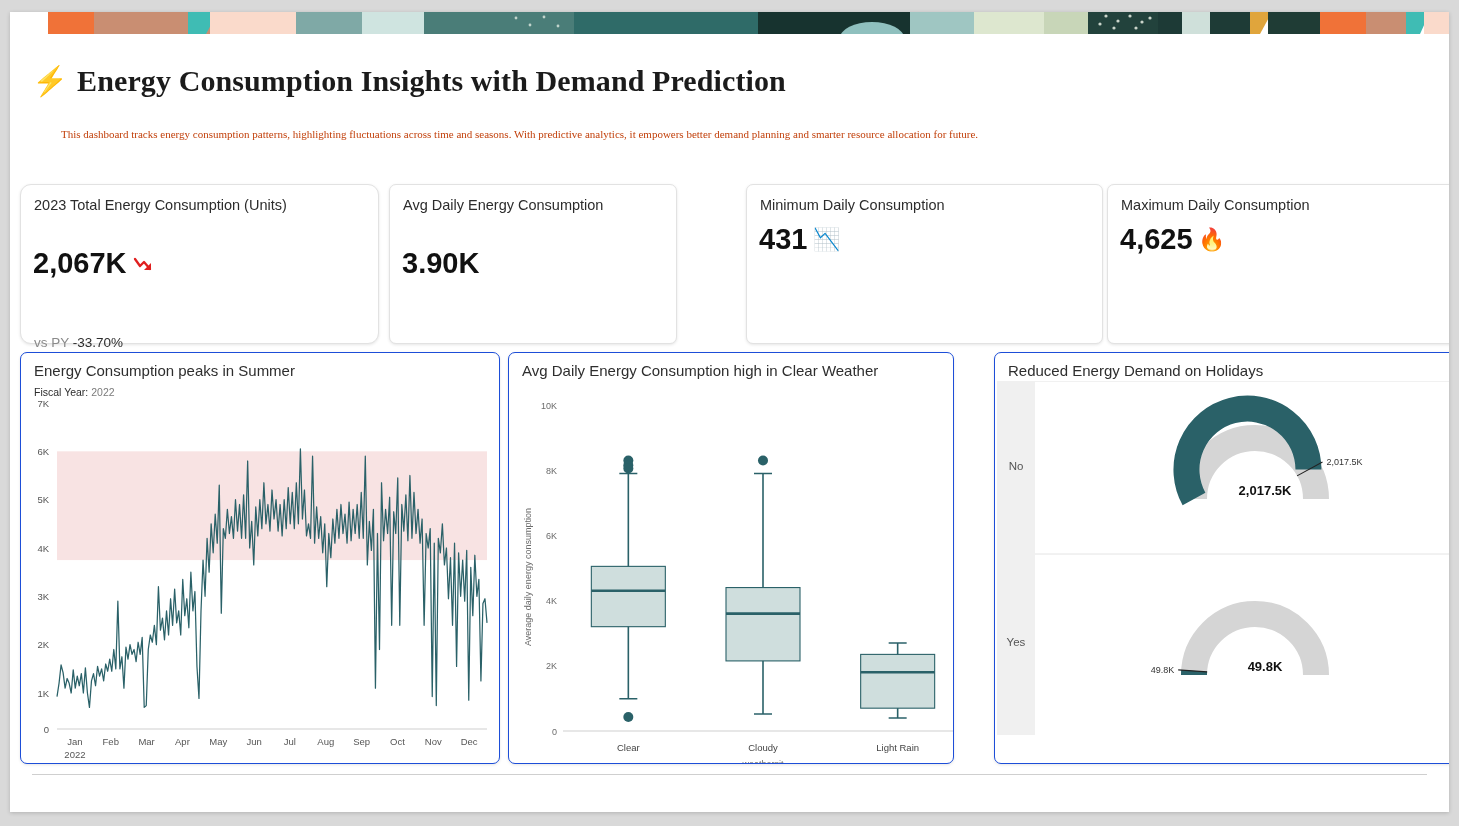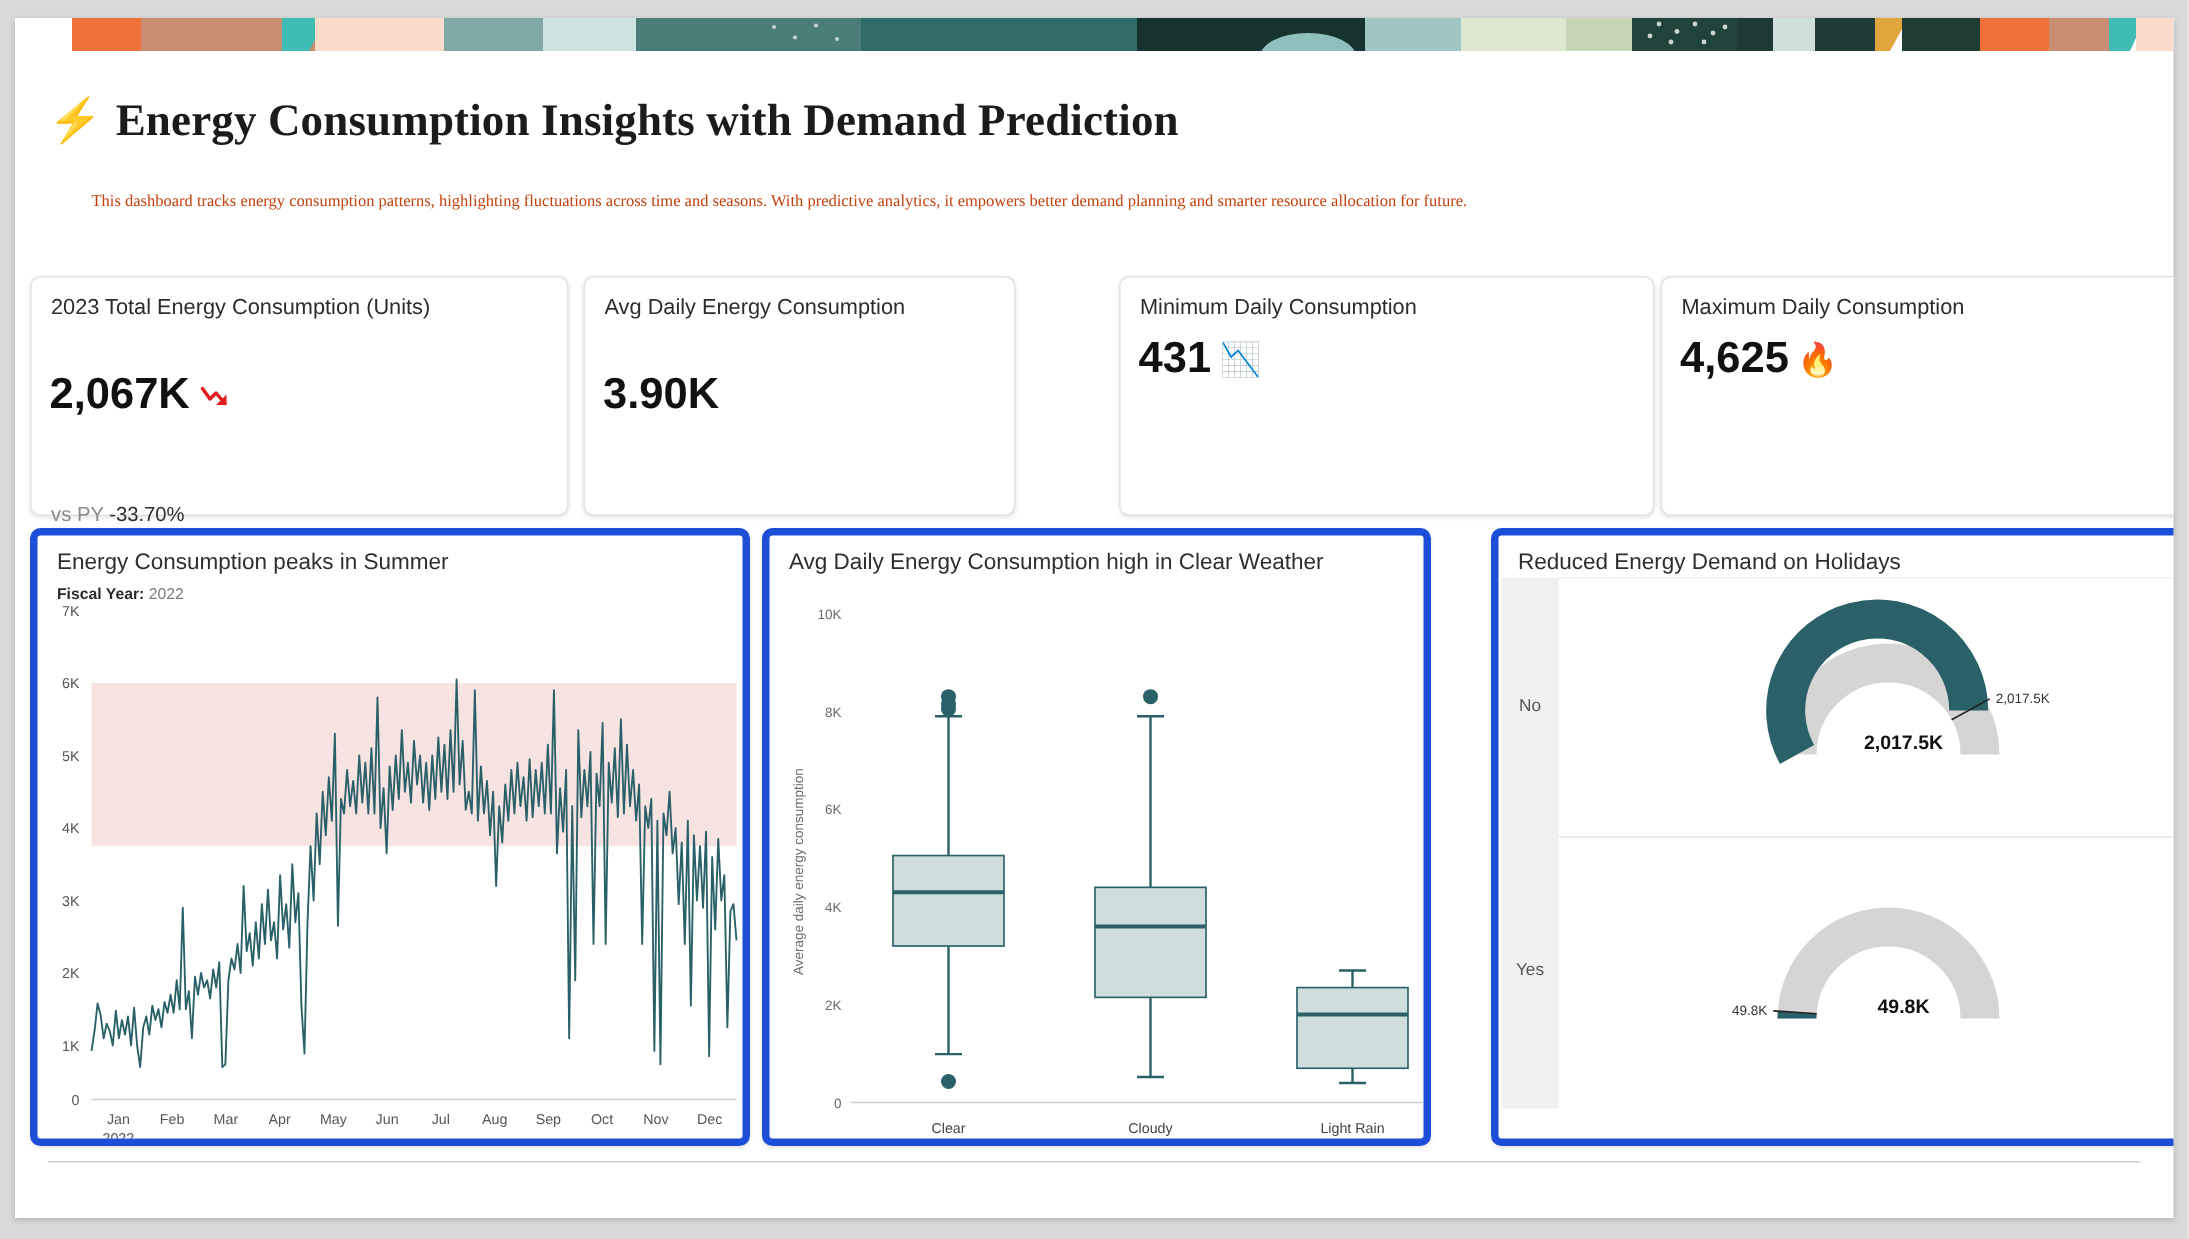--- a/index.html
+++ b/index.html
@@ -55,32 +55,32 @@
   .kpi-sub{
     position:absolute;left:13px;top:104px;font-size:13.5px;white-space:nowrap;margin-top:46px;
   }
   .kpi-sub .lbl{color:#8a8a8a;}
   .kpi-sub .val{color:#2c2c2c;}
   .emo{font-size:22px;}
   .trend-dn{display:inline-block;width:22px;height:18px;}
   
   .panel{
     position:absolute;top:340px;height:412px;
-    background:#fff;border:5px solid #1d4ed8;border-radius:7px;
+    background:#fff;border:1px solid #1d4ed8;border-radius:7px;
     box-shadow:0 1px 3px rgba(0,0,0,.10);
     box-sizing:border-box;overflow:hidden;
   }
   .panel-title{
     position:absolute;left:13px;top:9px;
     font-size:15px;color:#2e2e2e;white-space:nowrap;
   }
   .panel-sub{
     position:absolute;left:13px;top:33px;font-size:10.5px;white-space:nowrap;
   }
-  .panel-sub b{color:#2c2c2c;font-weight:bold;}
+  .panel-sub b{color:#2c2c2c;font-weight:normal;}
   .panel-sub span{color:#7b7b7b;}
   svg{display:block;}
   
   .footer-rule{position:absolute;left:22px;top:762px;width:1395px;height:1px;background:#cfcfcf;}
   .footer{
     position:absolute;left:22px;top:768px;
     font-family:"Liberation Serif", serif;font-size:12.5px;color:#2b2b2b;white-space:nowrap;
   }
   .footer b{font-weight:bold;}
   .ax{font-size:9px;fill:#6b6b6b;font-family:"Liberation Sans",sans-serif;}
@@ -143,21 +143,21 @@
   </div>
 
   <div class="title-row">
     <span class="bolt">⚡</span>
     <span class="dash-title">Energy Consumption Insights with Demand Prediction</span>
   </div>
   <div class="subtitle">This dashboard tracks energy consumption patterns, highlighting fluctuations across time and seasons. With predictive analytics, it empowers better demand planning and smarter resource allocation for future.</div>
 
   <div class="kpi-row">
 
-    <div class="kpi" style="left:0px;width:359px;">
+    <div class="kpi" style="left:0px;width:359px;border-radius:11px;">
       <div class="kpi-title">2023 Total Energy Consumption (Units)</div>
       <div class="kpi-value lower">
         <span>2,067K</span>
         <svg class="trend-dn" viewBox="0 0 22 18">
           <polyline points="2,4 7,11 11,7 17,14" fill="none" stroke="#e01f1f" stroke-width="2.3" stroke-linecap="round" stroke-linejoin="round"></polyline>
           <polygon points="18,15 18,8 11,15" fill="#e01f1f"></polygon>
         </svg>
       </div>
       <div class="kpi-sub">
         <span class="lbl">vs PY</span>

